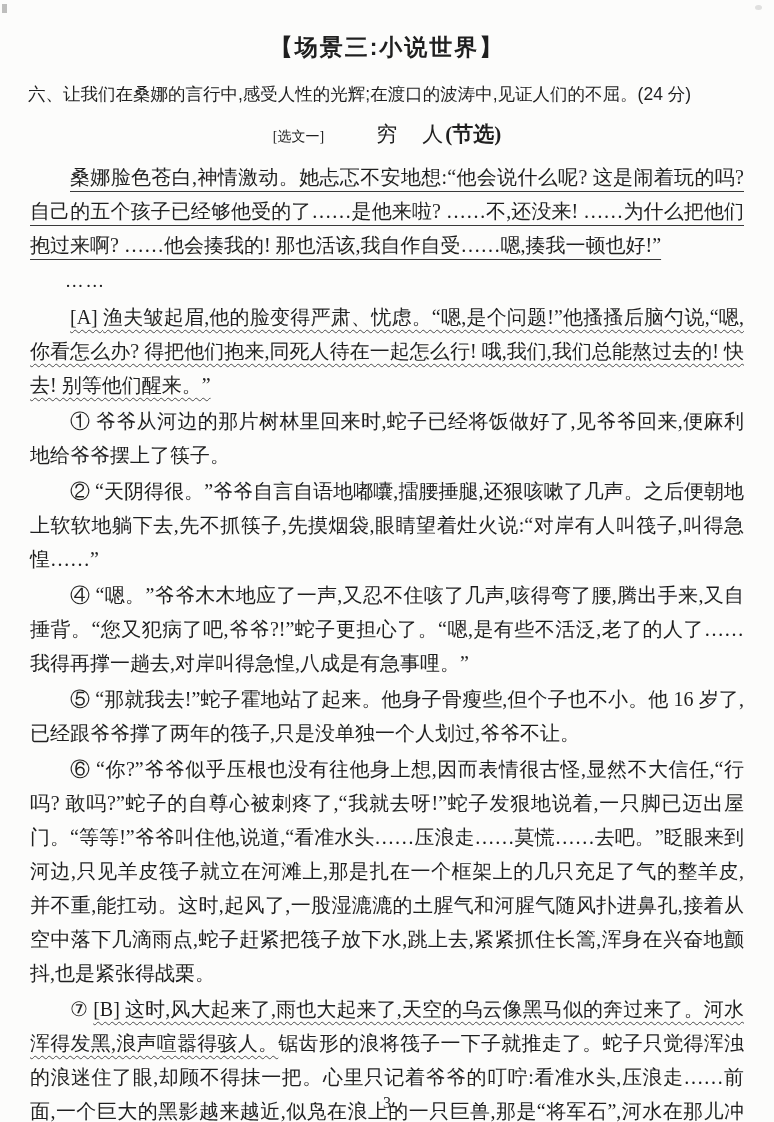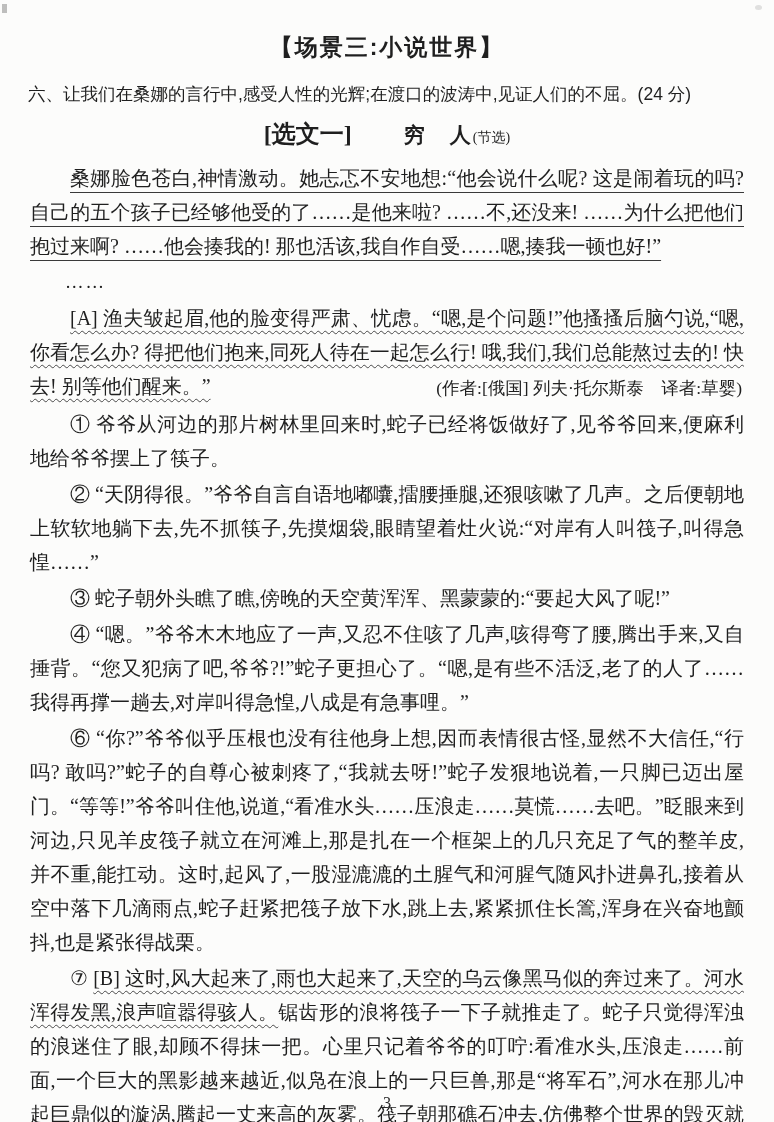--- a/index.html
+++ b/index.html
@@ -31,23 +31,23 @@
     font-family:"Liberation Sans", sans-serif;
     font-weight:normal;
     font-size:17.5px;
     line-height:26px;
   }
   .passage-title {
     text-align:center;
     margin:4px 0 8px 0;
     line-height:30px;
   }
-  .passage-title .label { font-size:24px; font-weight:bold; }
-  .passage-title .title { font-size:21px; font-weight:bold; letter-spacing:2px;margin-left:48px; }
-  .passage-title .note  { font-size:14px; font-weight:normal; }
+  .passage-title .label { font-size:14px; font-weight:normal; }
+  .passage-title .title { font-size:21px; font-weight:normal; letter-spacing:2px;margin-left:48px; }
+  .passage-title .note  { font-size:21px; font-weight:bold; }
 
   .para {
     font-size:20px;
     line-height:34px;
     text-align:justify;
     text-indent:2em;
     margin:2px;
   }
   .u-solid {
     text-decoration:underline;
@@ -96,26 +96,25 @@
   <div class="para">
     <span class="u-solid">桑娜脸色苍白,神情激动。她忐忑不安地想:“他会说什么呢? 这是闹着玩的吗? 自己的五个孩子已经够他受的了……是他来啦? ……不,还没来! ……为什么把他们抱过来啊? ……他会揍我的! 那也活该,我自作自受……嗯,揍我一顿也好!”</span>
   </div>
 
   <div class="ellipsis-line">……</div>
 
   <div class="para">
     <span class="u-wavy">[A] </span><span class="u-wavy">渔夫皱起眉,他的脸变得严肃、忧虑。“嗯,是个问题!”他搔搔后脑勺说,“嗯,你看怎么办? 得把他们抱来,同死人待在一起怎么行! 哦,我们,我们总能熬过去的! 快去! 别等他们醒来。”</span>
   </div>
 
-  <div class="credit">(作者:[俄国] 列夫·托尔斯泰　译者:草婴)</div>
 
 
   <div>
       <div class="para"><span>① 爷爷从河边的那片树林里回来时,蛇子已经将饭做好了,见爷爷回来,便麻利地给爷爷摆上了筷子。</span></div>
       <div class="para"><span>② “天阴得很。”爷爷自言自语地嘟囔,擂腰捶腿,还狠咳嗽了几声。之后便朝地上软软地躺下去,先不抓筷子,先摸烟袋,眼睛望着灶火说:“对岸有人叫筏子,叫得急惶……”</span></div>
-      <div class="para"><span>③ 蛇子朝外头瞧了瞧,傍晚的天空黄浑浑、黑蒙蒙的:“要起大风了呢!”</span></div>
       <div class="para"><span>④ “嗯。”爷爷木木地应了一声,又忍不住咳了几声,咳得弯了腰,腾出手来,又自捶背。“您又犯病了吧,爷爷?!”蛇子更担心了。“嗯,是有些不活泛,老了的人了……我得再撑一趟去,对岸叫得急惶,八成是有急事哩。”</span></div>
+      <div class="para"><span>⑤ “那就我去!”蛇子霍地站了起来。他身子骨瘦些,但个子也不小。他 16 岁了,已经跟爷爷撑了两年的筏子,只是没单独一个人划过,爷爷不让。</span></div>
       <div class="para"><span>⑥ “你?”爷爷似乎压根也没有往他身上想,因而表情很古怪,显然不大信任,“行吗? 敢吗?”蛇子的自尊心被刺疼了,“我就去呀!”蛇子发狠地说着,一只脚已迈出屋门。“等等!”爷爷叫住他,说道,“看准水头……压浪走……莫慌……去吧。”眨眼来到河边,只见羊皮筏子就立在河滩上,那是扎在一个框架上的几只充足了气的整羊皮,并不重,能扛动。这时,起风了,一股湿漉漉的土腥气和河腥气随风扑进鼻孔,接着从空中落下几滴雨点,蛇子赶紧把筏子放下水,跳上去,紧紧抓住长篙,浑身在兴奋地颤抖,也是紧张得战栗。</span></div>
       <div class="para"><span>⑦ </span><span class="u-wavy">[B] 这时,风大起来了,雨也大起来了,天空的乌云像黑马似的奔过来了。河水浑得发黑,浪声喧嚣得骇人。</span><span>锯齿形的浪将筏子一下子就推走了。蛇子只觉得浑浊的浪迷住了眼,却顾不得抹一把。心里只记着爷爷的叮咛:看准水头,压浪走……前面,一个巨大的黑影越来越近,似凫在浪上的一只巨兽,那是“将军石”,河水在那儿冲起巨鼎似的漩涡,腾起一丈来高的灰雾。筏子朝那礁石冲去,仿佛整个世界的毁灭就在这一瞬间! 他将整个生命都聚集在手中的长篙上,猛力一撑——羊皮筏子几乎擦着礁石飞漂而过,如一只抛出的梭……</span></div>
     </div>
 
   <div class="page-number">3</div>
 </div>
 
 </body></html>

